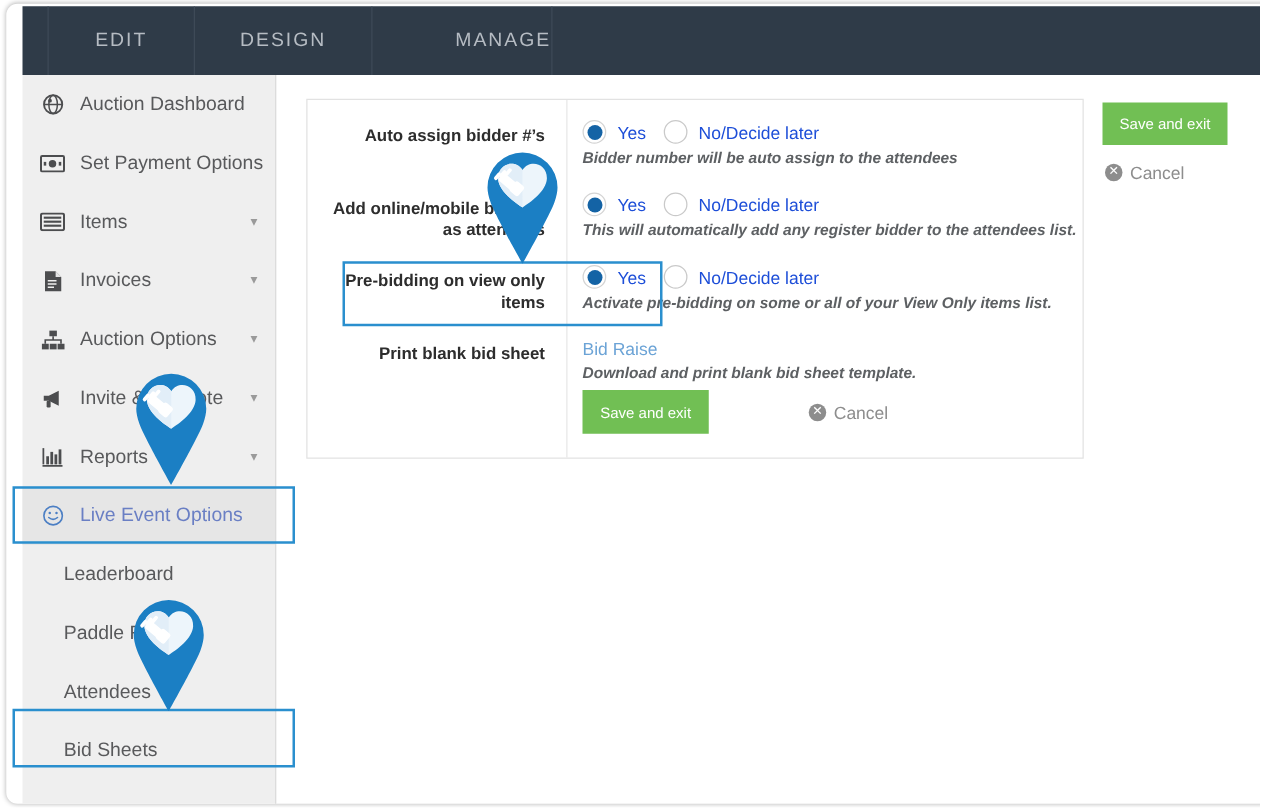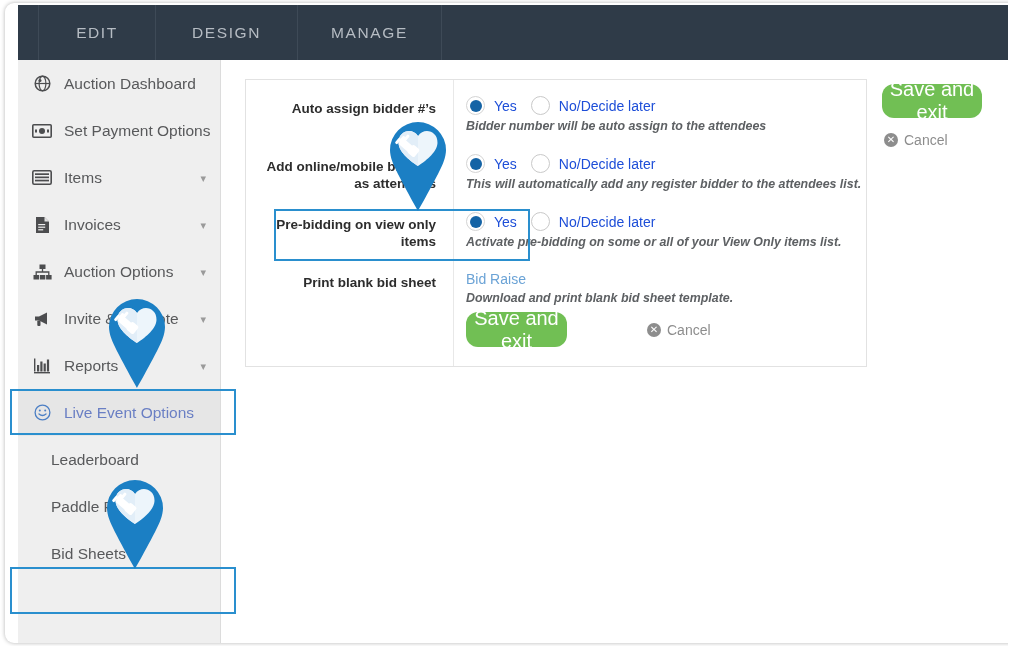--- a/index.html
+++ b/index.html
@@ -53,21 +53,21 @@
     border-right: 1px solid #3e4a57;
     color: #b6bcc3;
     font-size: 15.5px;
     letter-spacing: 1.6px;
     font-weight: 400;
     cursor: pointer;
     user-select: none;
   }
   #nav-edit { width: 116px; }
   #nav-design { width: 141px; }
-  #nav-manage { width: 143px; }
+  #nav-manage { width: 143px; justify-content: flex-end; }
   .nav-rest { flex: 1; }
 
   
   #sidebar {
     position: absolute;
     left: 18px;
     top: 60px;
     width: 202px;
     height: 583px;
     background: #efefef;
@@ -214,23 +214,23 @@
     cursor: pointer;
   }
 
   
   .btn-green {
     display: inline-flex;
     align-items: center;
     justify-content: center;
     background: #71bf54;
     color: #ffffff;
-    font-size: 20px;
+    font-size: 12px;
     border: none;
-    border-radius: 12px;
+    border-radius: 0;
     padding: 0 16px;
     height: 33px;
     cursor: pointer;
     font-family: "Liberation Sans", sans-serif;
   }
   .btn-cancel {
     display: inline-flex;
     align-items: center;
     color: #8d8d8d;
     font-size: 14px;
@@ -407,20 +407,23 @@
     </div>
 
     <div class="side-item sub">
       <span class="s-label">Leaderboard</span>
     </div>
 
     <div class="side-item sub">
       <span class="s-label">Paddle Raise</span>
     </div>
 
+    <div class="side-item sub">
+      <span class="s-label">Attendees</span>
+    </div>
 
 
     <div class="side-item sub">
       <span class="s-label">Bid Sheets</span>
     </div>
 
   </div>
 
   <div id="card">
     <div id="card-labelcol"></div>

